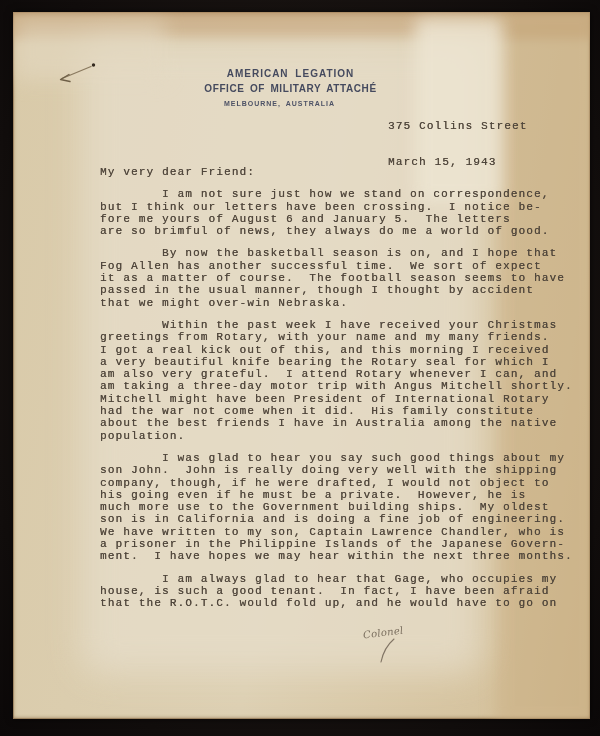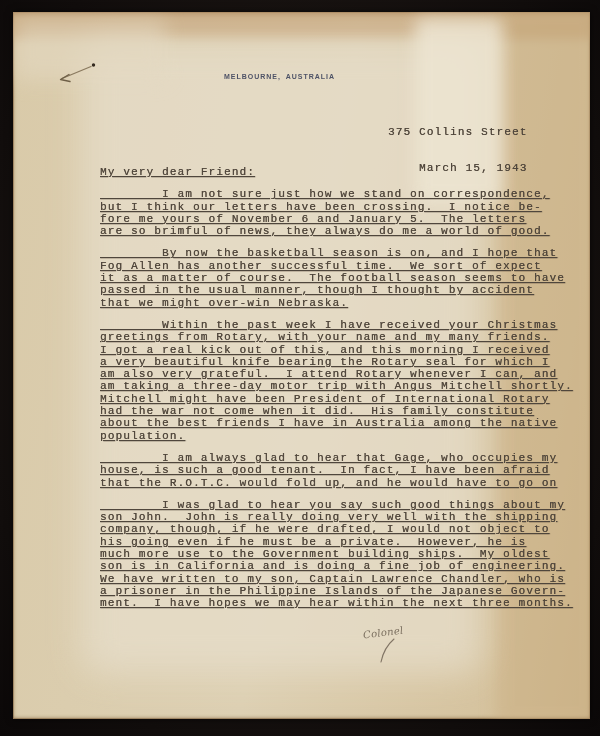--- a/index.html
+++ b/index.html
@@ -39,22 +39,22 @@
   .lh3 { font-size: 7px;  font-weight: 700; letter-spacing: 1px;  word-spacing: 2px; line-height: 9px; margin-top: 4px; color: #4d5266; padding-right: 22px; }
 
   .typewriter {
     font-family: "Liberation Mono", "DejaVu Sans Mono", monospace;
     font-size: 11px;
     letter-spacing: 1.15px;
     line-height: 12.3px;
     color: #4f463c;
     text-shadow: 0.3px 0.3px 0.5px rgba(72,60,46,.8);
   }
-  .dateline { position: absolute; left: 375px; top: 89px; white-space: pre; text-align: right; }
-  .body-text { position: absolute; left: 87px; top: 154px; width: 482px; text-decoration: underline; }
+  .dateline { position: absolute; left: 375px; top: 83px; white-space: pre; }
+  .body-text { position: absolute; left: 87px; top: 154px; width: 482px; }
   .para { white-space: pre-wrap; margin: 0 0 10px 0; }
   .para:last-child { margin-bottom: 0; }
 
   .annotation {
     position: absolute; left: 350px; top: 615px;
     font-family: "DejaVu Serif", serif;
     font-style: italic;
     font-size: 10px;
     letter-spacing: .3px;
     color: #6e6253;
@@ -69,61 +69,63 @@
 <div class="stage">
   <div class="paper">
 
     <div class="stain stain-top"></div>
     <div class="stain stain-right"></div>
     <div class="stain light-center"></div>
     <div class="stain light-streak"></div>
     <div class="stain light-corner"></div>
 
     <div class="letterhead">
+      <div class="lh1">AMERICAN LEGATION</div>
+      <div class="lh2">OFFICE OF MILITARY ATTACHÉ</div>
       <div class="lh3">MELBOURNE, AUSTRALIA</div>
     </div>
 
     <div class="dateline typewriter">
       <div>375 Collins Street</div>
       <div>March 15, 1943</div>
     </div>
 
     <div class="body-text typewriter">
       <div class="para">My very dear Friend:</div>
       <div class="para">        I am not sure just how we stand on correspondence,
 but I think our letters have been crossing.  I notice be-
-fore me yours of November 6 and January 5.  The letters
+fore me yours of August 6 and January 5.  The letters
 are so brimful of news, they always do me a world of good.</div>
       <div class="para">        By now the basketball season is on, and I hope that
 Fog Allen has another successful time.  We sort of expect
 it as a matter of course.  The football season seems to have
 passed in the usual manner, though I thought by accident
 that we might over-win Nebraska.</div>
       <div class="para">        Within the past week I have received your Christmas
 greetings from Rotary, with your name and my many friends.
 I got a real kick out of this, and this morning I received
 a very beautiful knife bearing the Rotary seal for which I
 am also very grateful.  I attend Rotary whenever I can, and
 am taking a three-day motor trip with Angus Mitchell shortly.
 Mitchell might have been President of International Rotary
 had the war not come when it did.  His family constitute
 about the best friends I have in Australia among the native
 population.</div>
-      <div class="para">        I am always glad to hear that Gage, who occupies my
-house, is such a good tenant.  In fact, I have been afraid
-that the R.O.T.C. would fold up, and he would have to go on</div>
       <div class="para">        I was glad to hear you say such good things about my
 son John.  John is really doing very well with the shipping
 company, though, if he were drafted, I would not object to
 his going even if he must be a private.  However, he is
 much more use to the Government building ships.  My oldest
 son is in California and is doing a fine job of engineering.
 We have written to my son, Captain Lawrence Chandler, who is
 a prisoner in the Philippine Islands of the Japanese Govern-
 ment.  I have hopes we may hear within the next three months.</div>
+      <div class="para">        I am always glad to hear that Gage, who occupies my
+house, is such a good tenant.  In fact, I have been afraid
+that the R.O.T.C. would fold up, and he would have to go on</div>
     </div>
 
     <div class="annotation">Colonel</div>
 
     <svg class="marks" viewBox="0 0 577 707" xmlns="http://www.w3.org/2000/svg">
       <g>
         <line x1="78" y1="54.5" x2="49" y2="66.5" stroke="#8a7a5f" stroke-width="1.3" stroke-linecap="round"></line>
         <path d="M56 62.5 L47.5 67.5 L57 69.5" fill="none" stroke="#6e5f47" stroke-width="1.4" stroke-linecap="round" stroke-linejoin="round"></path>
         <circle cx="80.5" cy="53" r="1.7" fill="#33291f"></circle>
       </g>

